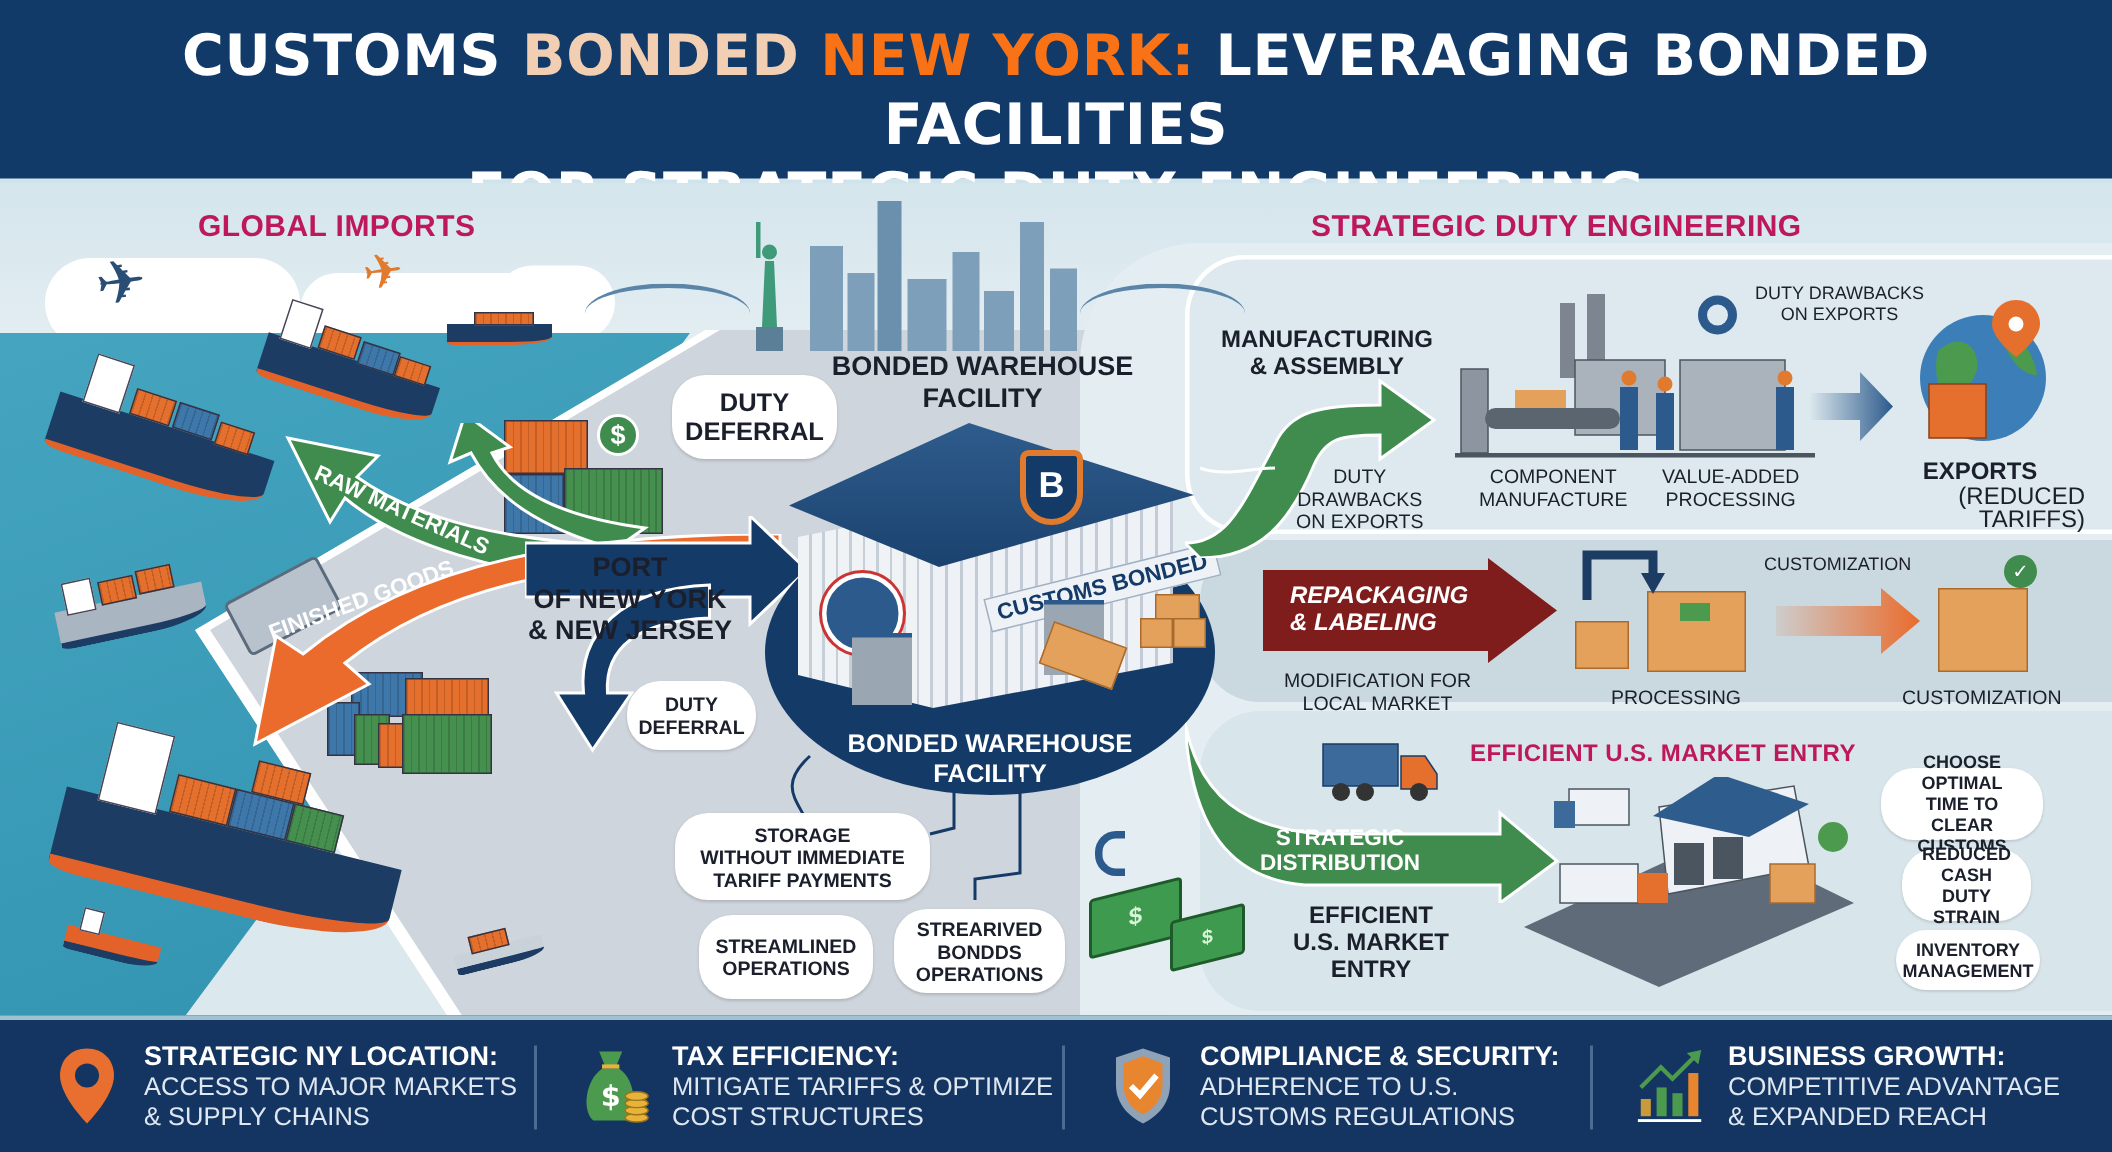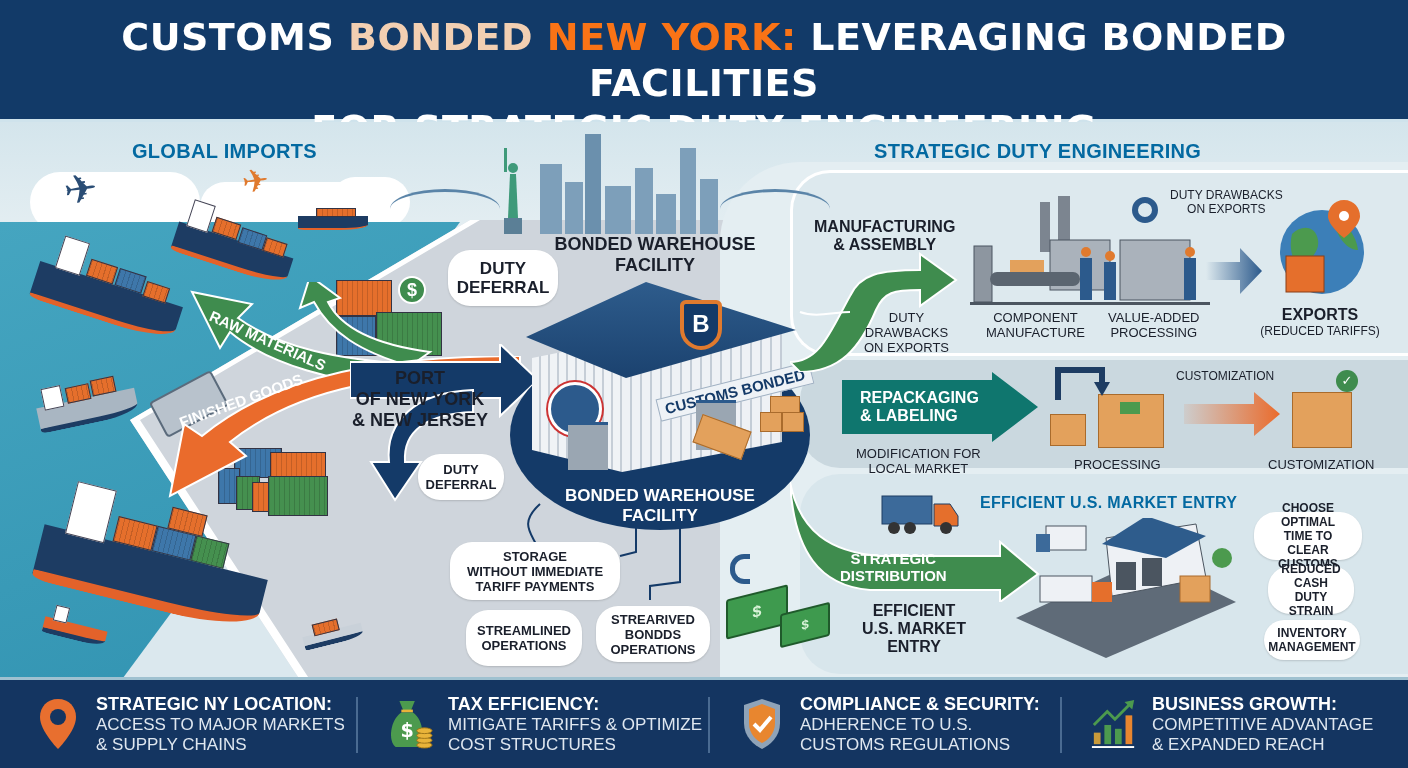--- a/index.html
+++ b/index.html
@@ -18,21 +18,21 @@
   .sky { position: absolute; left: 0; top: 0; width: 100%; height: 110px; background: linear-gradient(#d4e5ec, #e4eef2); }
   .water { position: absolute; left: 0; top: 100px; width: 760px; height: 460px; background: linear-gradient(160deg, #45a5c0 0%, #2d8fae 100%); clip-path: polygon(0 0, 460px 0, 120px 460px, 0 460px); }
   .land { position: absolute; left: 100px; top: 98px; width: 680px; height: 460px; background: #cfd5dc; clip-path: polygon(370px 0, 680px 0, 680px 460px, 200px 460px, 30px 200px); }
   .land-edge { position: absolute; left: 100px; top: 98px; width: 680px; height: 460px; background: #ffffff; clip-path: polygon(370px 0, 380px 0, 40px 200px, 210px 460px, 200px 460px, 30px 200px); }
   .right-panel { position: absolute; left: 720px; top: 40px; width: 688px; height: 515px; background: #e4eef2; border-top-left-radius: 80px; }
   .row-band { position: absolute; background: #d2e1e8; border-radius: 40px 0 0 40px; }
   .band1 { left: 790px; top: 48px; width: 618px; height: 186px; background: #dde9ee; border: 3px solid #ffffff; border-right: none; }
   .band2 { left: 800px; top: 238px; width: 608px; height: 108px; background: #cad8df; }
   .band3 { left: 800px; top: 352px; width: 608px; height: 200px; background: #d8e6ec; }
 
-  .section-title { position: absolute; font-weight: bold; font-size: 20px; color: #0369a1; letter-spacing: 0.3px; }
+  .section-title { position: absolute; font-weight: bold; font-size: 20px; color: #be185d; letter-spacing: 0.3px; }
 
   
   .skyline { position: absolute; left: 400px; top: 12px; width: 420px; height: 100px; }
   .bldg { position: absolute; bottom: 0; background: #7d9fba; }
   .statue { position: absolute; left: 100px; bottom: 0; width: 26px; height: 90px; }
   .bridge { position: absolute; height: 40px; border-top: 3px solid #5a84a8; border-radius: 50% 50% 0 0; }
 
   
   .pill { position: absolute; background: #ffffff; border-radius: 22px; font-weight: bold; font-size: 14px; text-align: center; line-height: 16px; color: #1a1f2b; padding: 6px 10px; box-shadow: 0 1px 2px rgba(0,0,0,0.15); display: flex; align-items: center; justify-content: center; }
 
@@ -45,21 +45,21 @@
   .wh-side { position: absolute; left: 622px; top: 210px; width: 160px; height: 140px; background: repeating-linear-gradient(90deg, #eef1f5 0 8px, #c3ccd6 8px 10px); clip-path: polygon(0 8px, 160px 0, 160px 110px, 0 140px); }
   .wh-roof { position: absolute; left: 526px; top: 160px; width: 270px; height: 96px; background: linear-gradient(180deg, #2e5c8c, #1b426f); clip-path: polygon(0 55px, 120px 0, 270px 48px, 100px 96px); }
   .seal { position: absolute; left: 548px; top: 260px; width: 54px; height: 54px; border-radius: 50%; background: #2c5a8c; border: 3px solid #ffffff; box-shadow: 0 0 0 2px #c33; }
   .shield-b { position: absolute; left: 680px; top: 178px; width: 42px; height: 50px; background: #143a68; border: 4px solid #e07a2e; border-radius: 6px 6px 22px 22px; color: #fff; font-weight: bold; font-size: 24px; text-align: center; line-height: 40px; }
   .cb-sign { position: absolute; left: 656px; top: 258px; background: #eef2f6; color: #143a68; font-weight: bold; font-size: 15px; padding: 2px 6px; transform: rotate(-14deg); border: 1px solid #9fb0c2; }
   .door { position: absolute; background: #9aa6b2; border-top: 3px solid #2c5a8c; }
   .box { position: absolute; background: #e3a15c; border: 1px solid #a96b2c; }
 
   
   .arrow-band { position: absolute; display: flex; align-items: center; justify-content: center; font-weight: bold; color: #ffffff; }
-  .arrow-orange { background: #0f766e; }
+  .arrow-orange { background: #7f1d1d; font-style: italic; }
 
   
   .ctr { position: absolute; border: 1px solid #334; background-image: repeating-linear-gradient(90deg, rgba(0,0,0,0.15) 0 1px, transparent 1px 5px); }
   .c-orange { background-color: #e56f2c; }
   .c-blue { background-color: #3e77aa; }
   .c-green { background-color: #45904f; }
 
   
   .ship { position: absolute; }
   .hull { position: absolute; background: #1d3c63; border-bottom: 5px solid #e3622a; border-radius: 0 0 40% 10%; }
@@ -330,21 +330,21 @@
   <svg style="position:absolute;left:1272px;top:72px;width:100px;height:110px;" viewBox="0 0 100 110">
     <circle cx="50" cy="58" r="42" fill="#3c7fb8"></circle>
     <path d="M20 40 C30 30 44 32 46 46 C48 60 36 64 30 78 C22 70 16 56 20 40 Z" fill="#4c9a4e"></path>
     <path d="M60 24 C72 26 84 40 86 56 C76 56 66 46 60 24 Z" fill="#4c9a4e"></path>
     <path d="M72 6 C62 6 56 14 56 22 C56 32 72 44 72 44 C72 44 88 32 88 22 C88 14 82 6 72 6 Z" fill="#e56f2c"></path>
     <circle cx="72" cy="22" r="5" fill="#ffffff"></circle>
     <rect x="14" y="62" width="38" height="36" fill="#e56f2c" stroke="#8a3f17"></rect>
   </svg>
   <div class="label" style="left:1250px;top:184px;width:140px;">
     <div style="font-size:16px;line-height:18px;">EXPORTS</div>
-    <div style="font-size:12px;line-height:15px;font-weight:normal;">(REDUCED TARIFFS)</div>
+    <div style="font-size:16px;line-height:15px;font-weight:normal;text-align:right;">(REDUCED TARIFFS)</div>
   </div>
 
   <div class="arrow-band arrow-orange" style="left:842px;top:250px;width:160px;height:70px;clip-path:polygon(0 8px, 150px 8px, 150px 0, 196px 35px, 150px 70px, 150px 62px, 0 62px);width:200px;flex-direction:column;align-items:flex-start;padding-left:18px;font-size:16px;line-height:18px;">
     <div>REPACKAGING</div>
     <div>&amp; LABELING</div>
   </div>
   <div class="label" style="left:856px;top:324px;font-size:13px;line-height:15px;font-weight:normal;">
     <div>MODIFICATION FOR</div>
     <div>LOCAL MARKET</div>
   </div>

